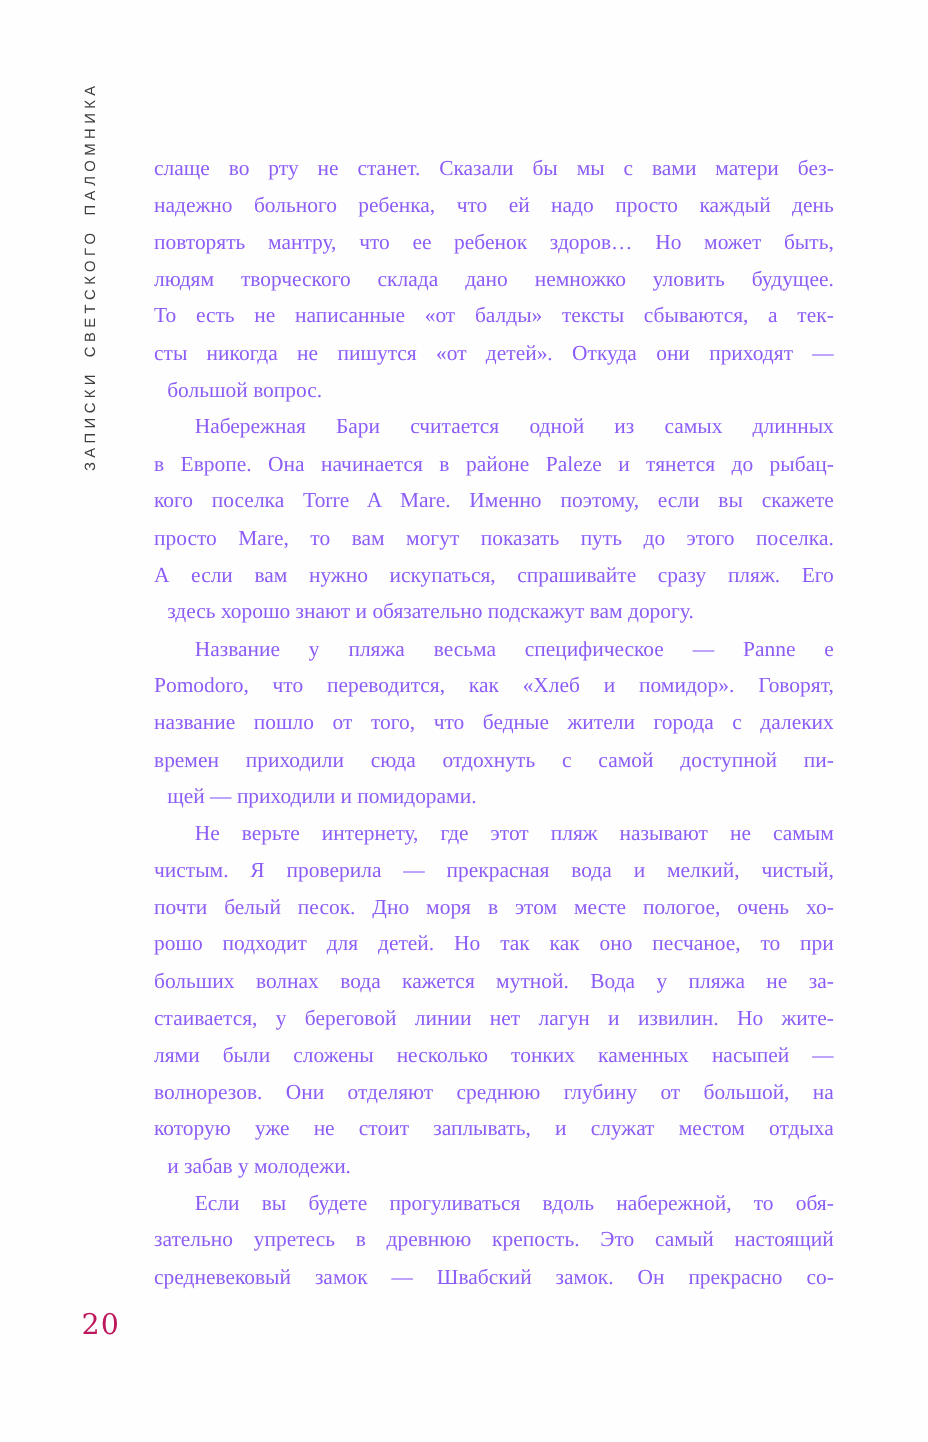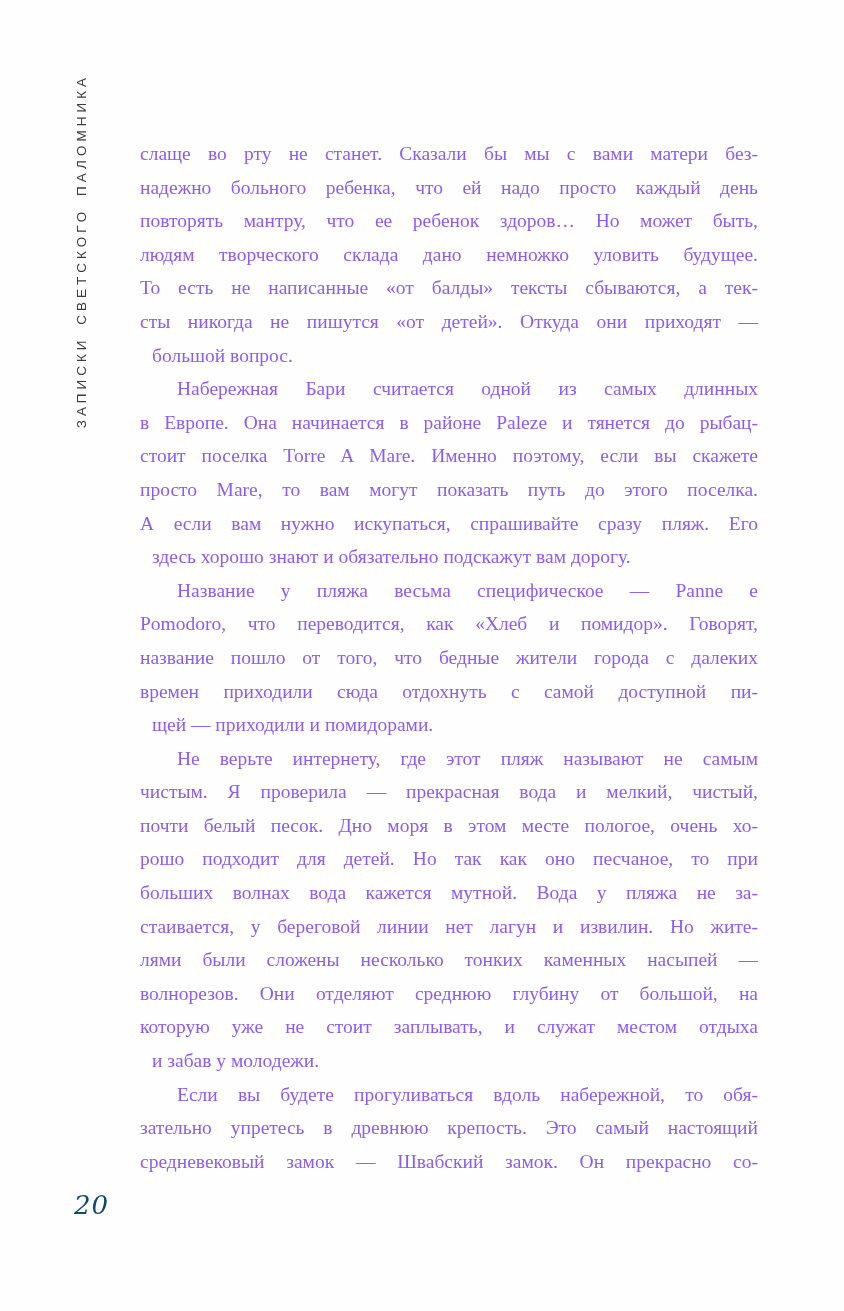--- a/index.html
+++ b/index.html
@@ -52,23 +52,22 @@
     height: 33.6px;
   }
   .line.first { text-indent: 37px; }
   .line.last { text-align-last: left; margin-left: 12px; }
   
   .page-number {
     position: absolute;
     left: 74px;
     top: 1190px;
     font-family: "DejaVu Serif", serif;
-    font-style: italic;
     font-size: 26px;
-    color: #0c4a6e;
+    color: #be185d;
     letter-spacing: 1px;
   }
 </style>
 </head>
 <body>
 
 <div class="page">
 
   <div class="spine">
     <span>ЗАПИСКИ СВЕТСКОГО ПАЛОМНИКА</span>
@@ -80,21 +79,21 @@
         <div class="line">надежно больного ребенка, что ей надо просто каждый день</div>
         <div class="line">повторять мантру, что ее ребенок здоров… Но может быть,</div>
         <div class="line">людям творческого склада дано немножко уловить будущее.</div>
         <div class="line">То есть не написанные «от балды» тексты сбываются, а тек-</div>
         <div class="line">сты никогда не пишутся «от детей». Откуда они приходят —</div>
         <div class="line last">большой вопрос.</div>
       </div>
       <div class="para">
         <div class="line first">Набережная Бари считается одной из самых длинных</div>
         <div class="line">в Европе. Она начинается в районе Paleze и тянется до рыбац-</div>
-        <div class="line">стоит поселка Torre A Mare. Именно поэтому, если вы скажете</div>
+        <div class="line">кого поселка Torre A Mare. Именно поэтому, если вы скажете</div>
         <div class="line">просто Mare, то вам могут показать путь до этого поселка.</div>
         <div class="line">А если вам нужно искупаться, спрашивайте сразу пляж. Его</div>
         <div class="line last">здесь хорошо знают и обязательно подскажут вам дорогу.</div>
       </div>
       <div class="para">
         <div class="line first">Название у пляжа весьма специфическое — Panne e</div>
         <div class="line">Pomodoro, что переводится, как «Хлеб и помидор». Говорят,</div>
         <div class="line">название пошло от того, что бедные жители города с далеких</div>
         <div class="line">времен приходили сюда отдохнуть с самой доступной пи-</div>
         <div class="line last">щей — приходили и помидорами.</div>

